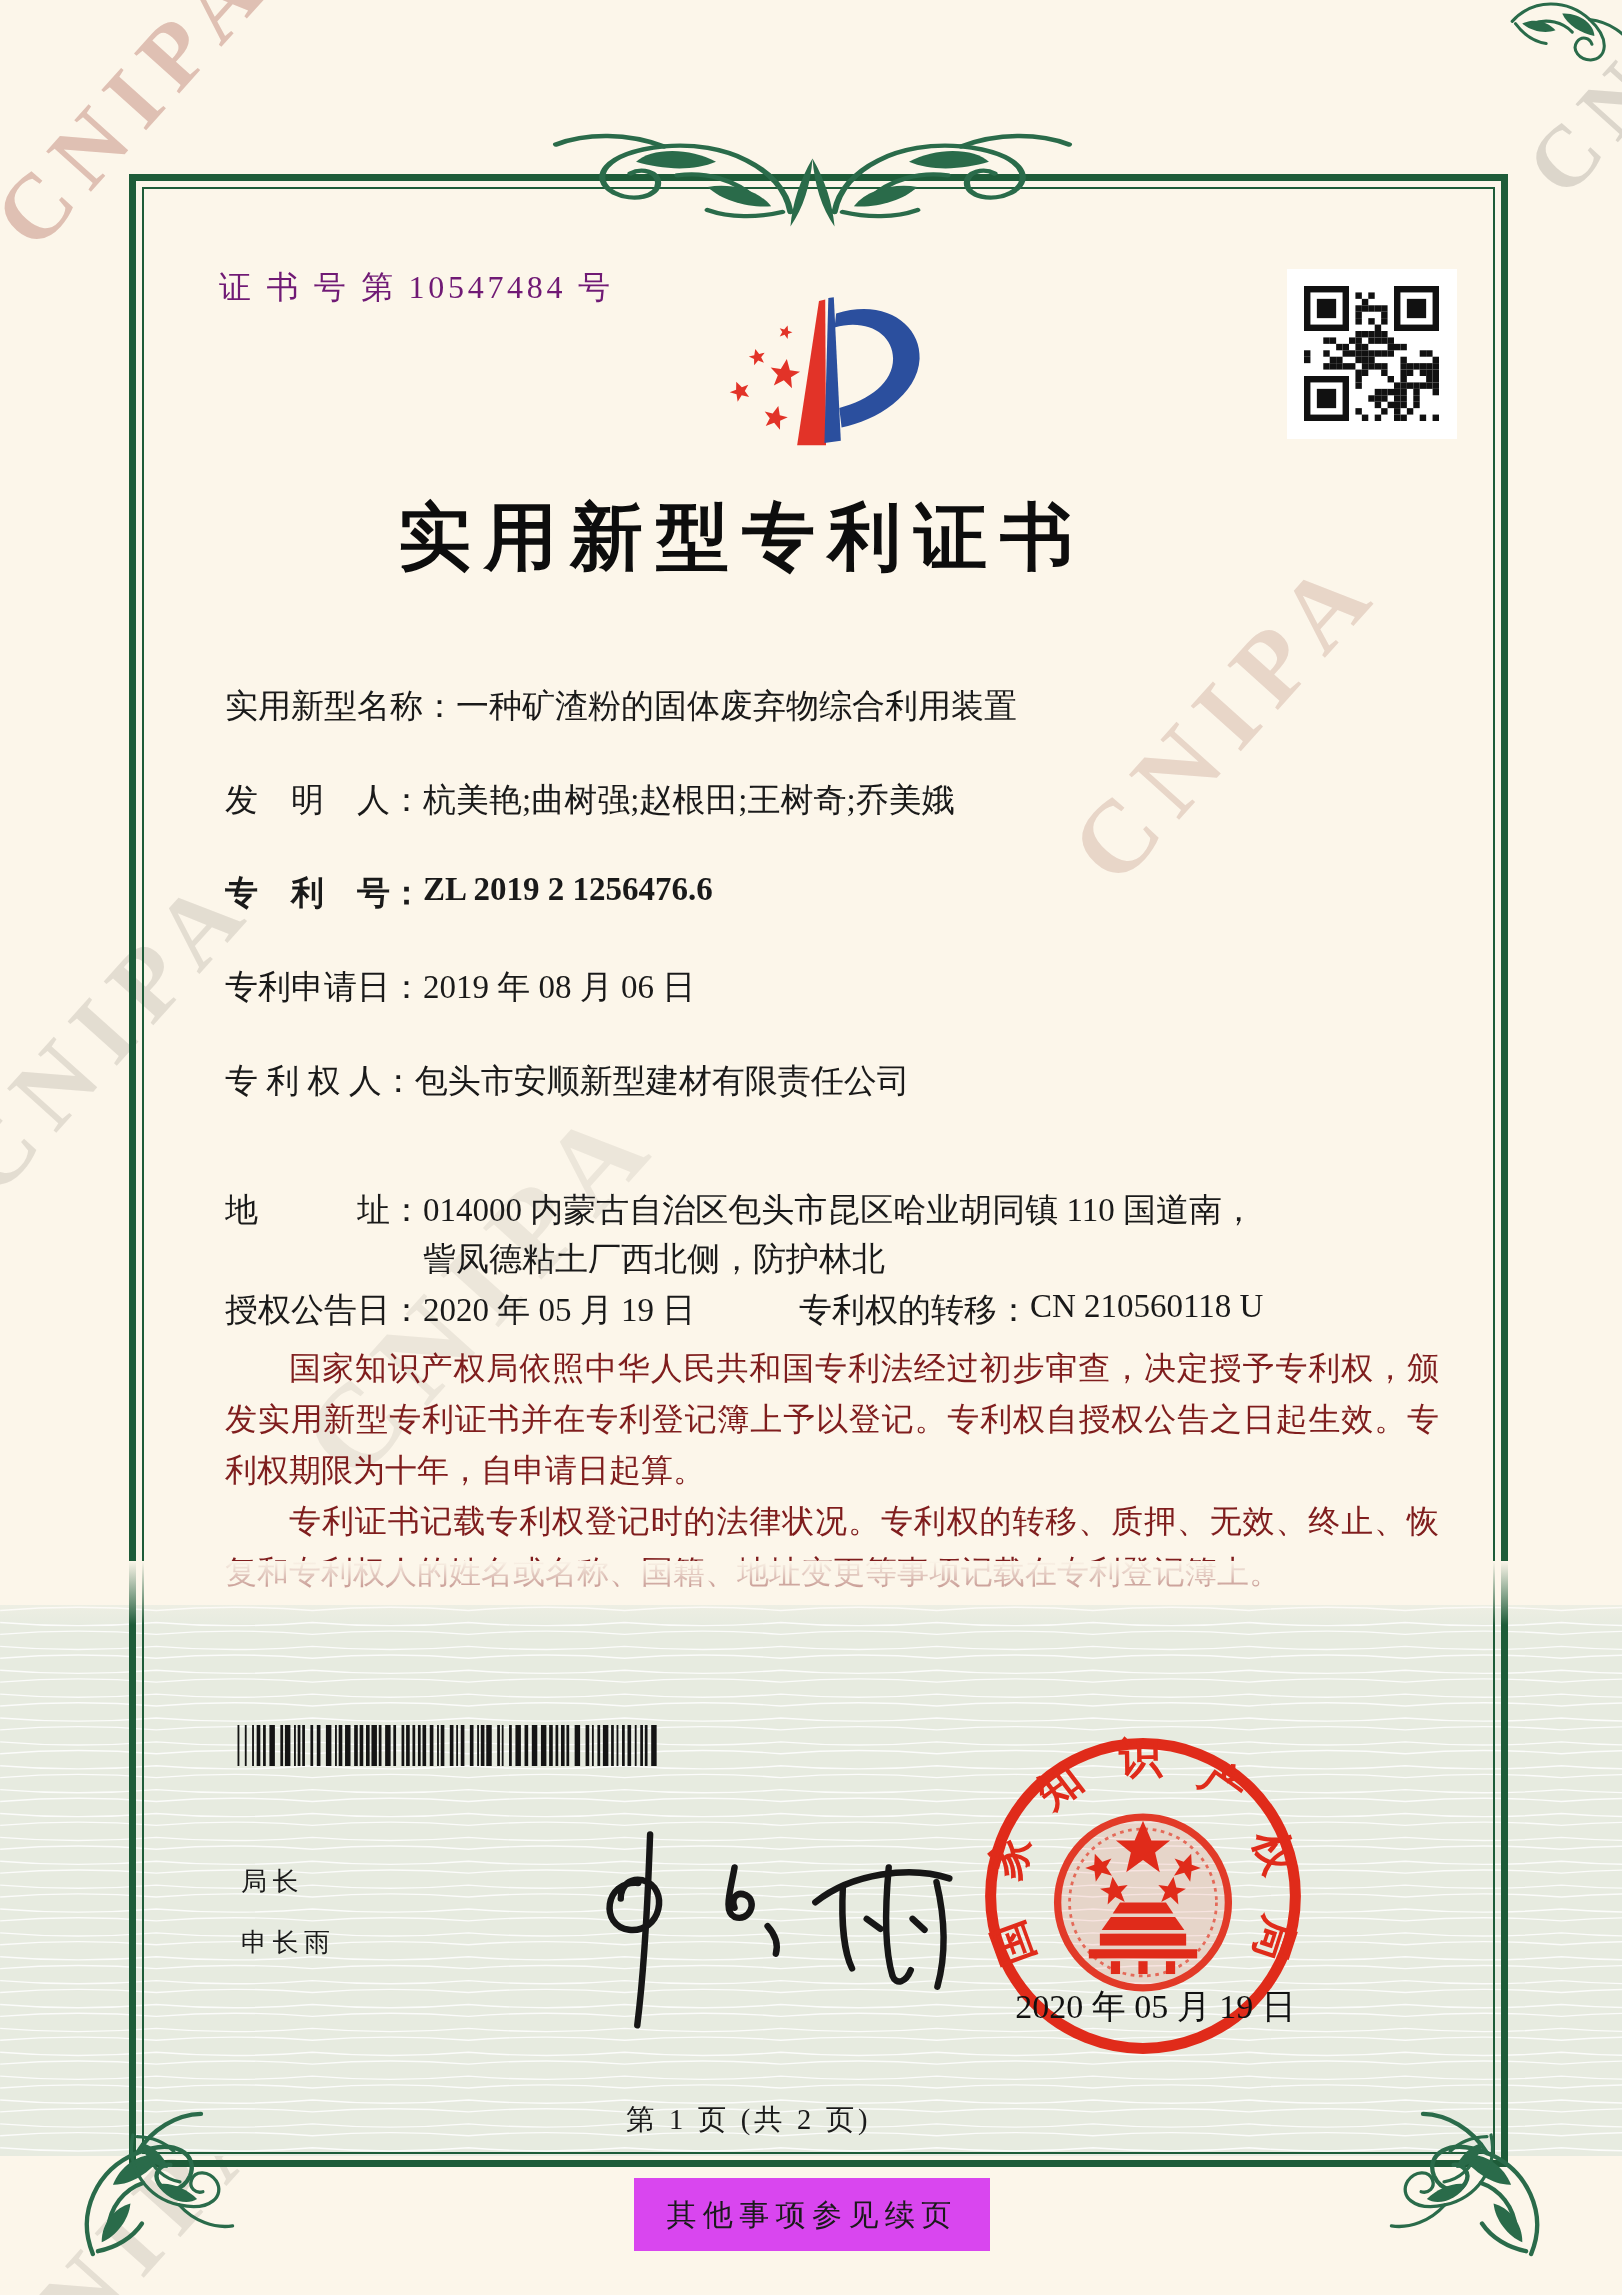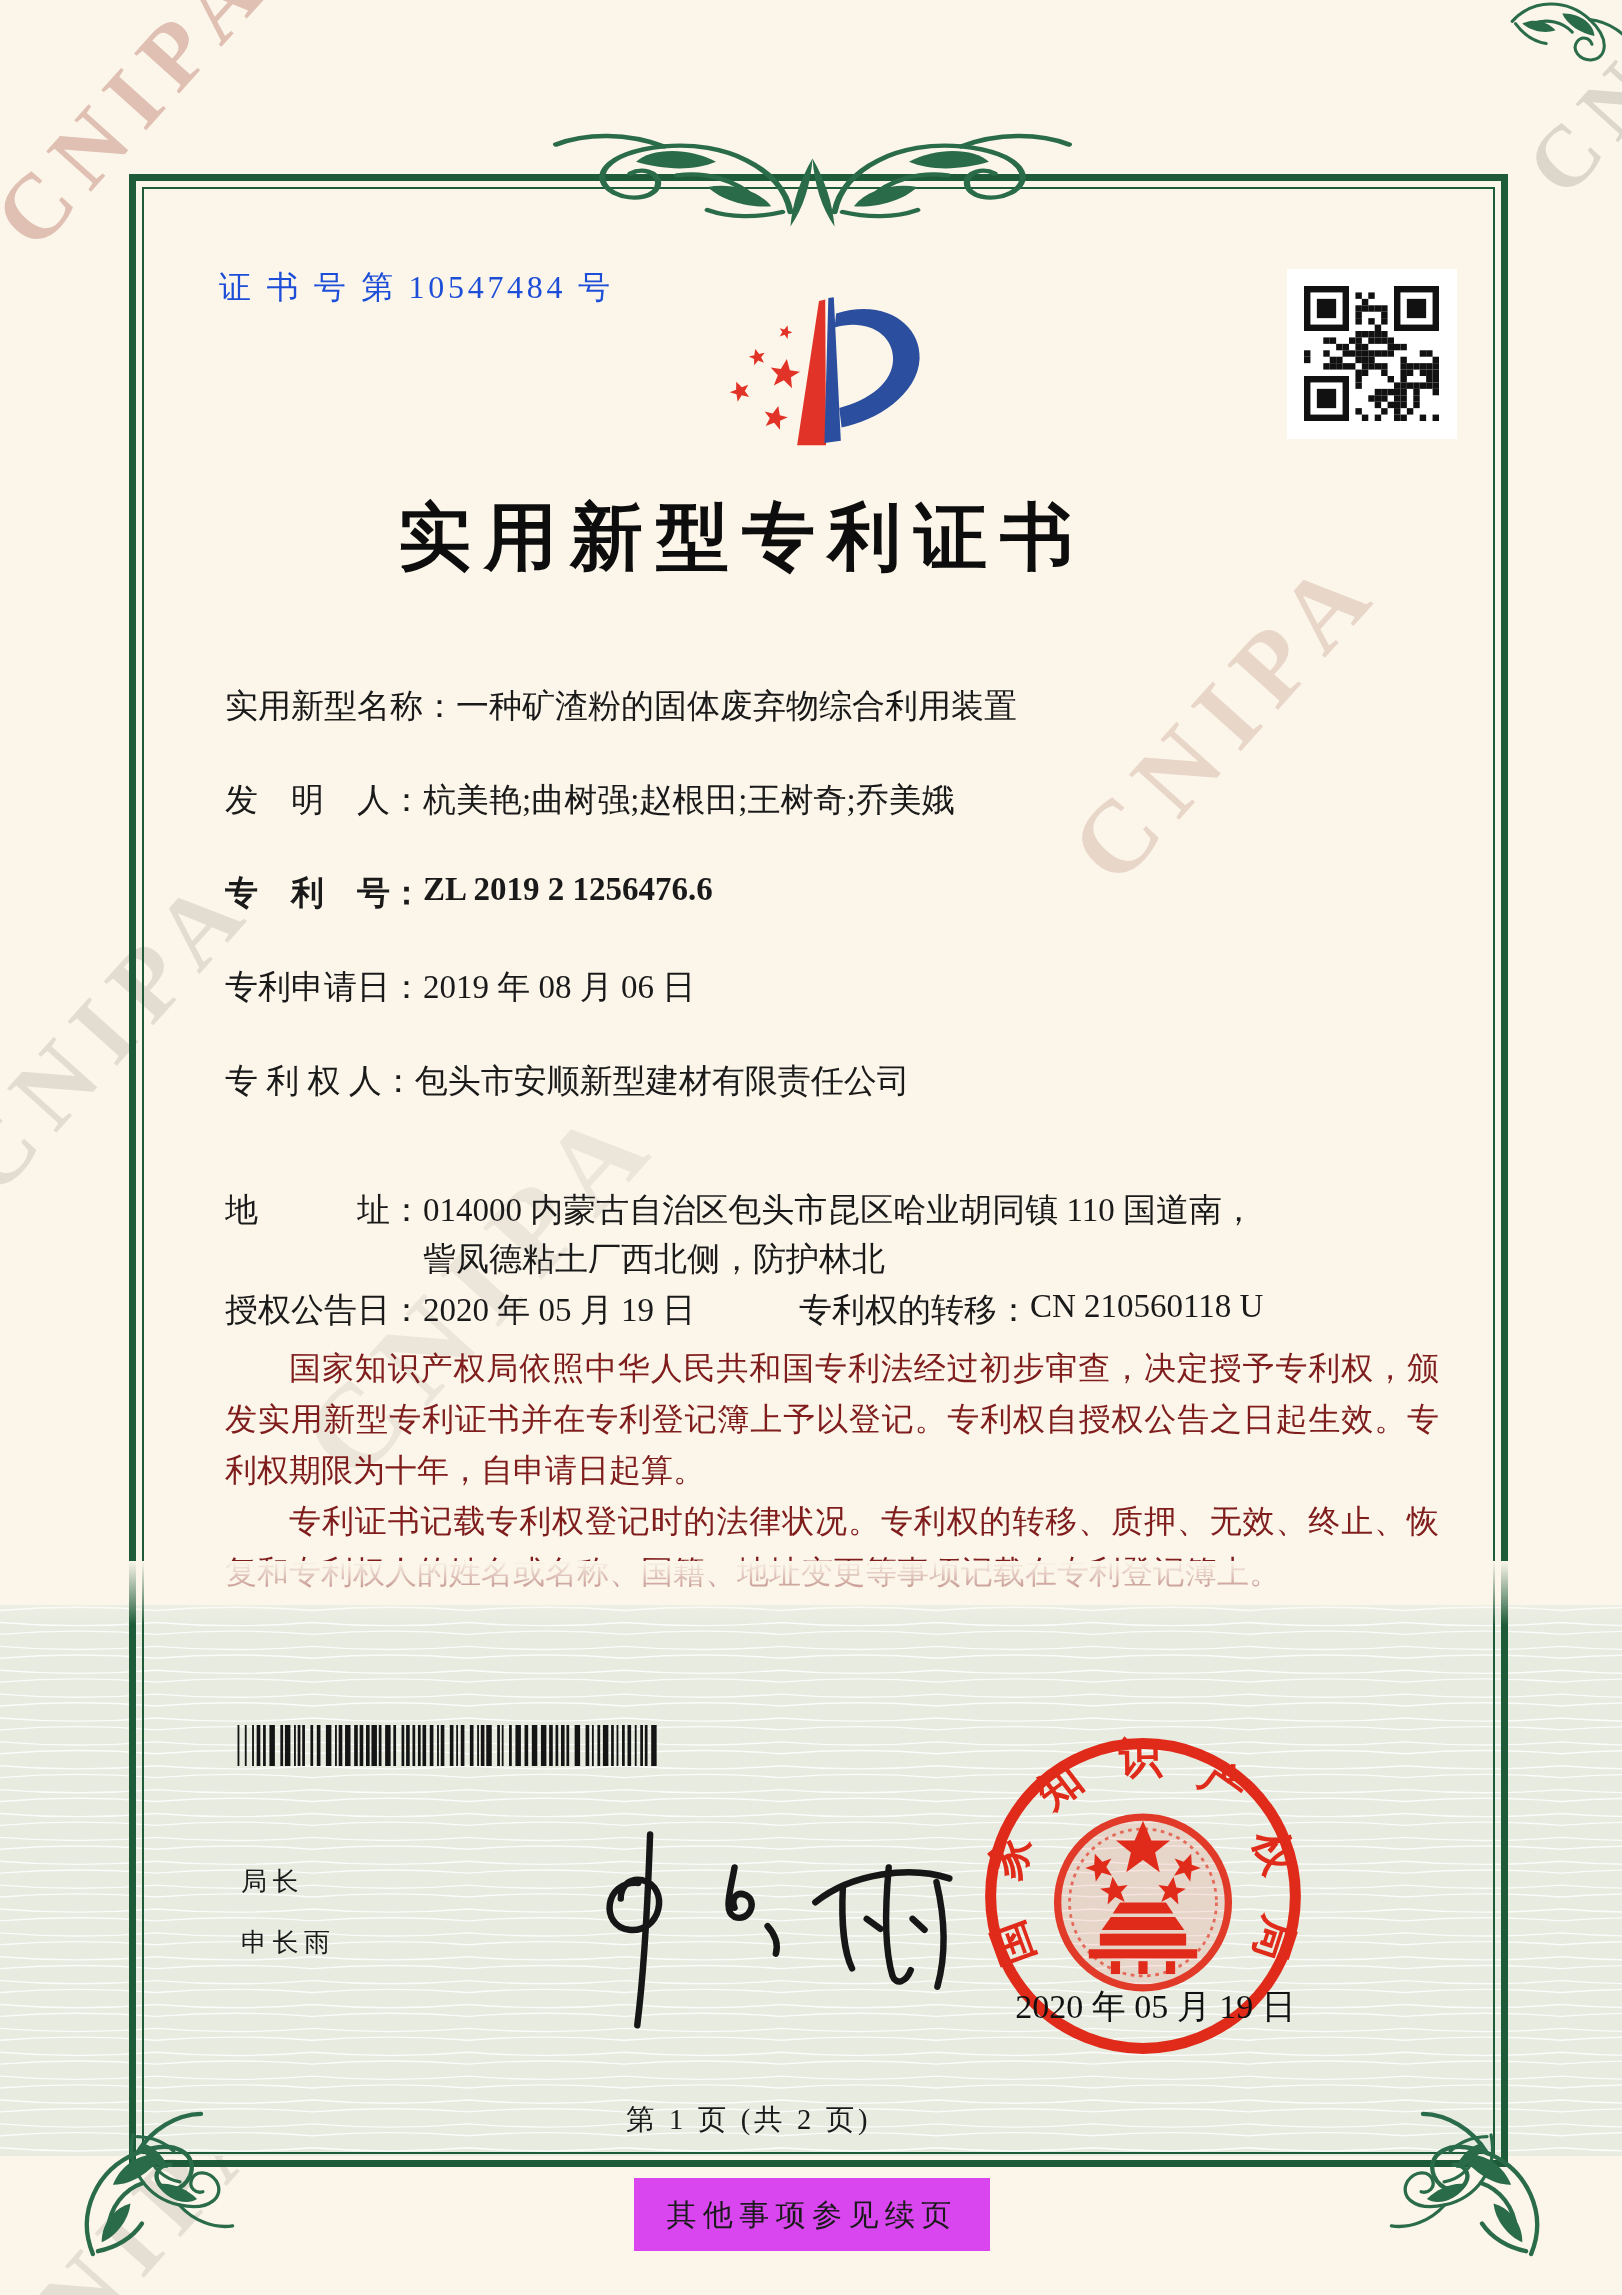--- a/index.html
+++ b/index.html
@@ -7,21 +7,21 @@
         font-family:"Liberation Serif",serif;color:#1a1a1a;}
   
   .wm{position:absolute;font-family:"Liberation Serif",serif;font-weight:bold;
       letter-spacing:.16em;transform:rotate(-48deg);transform-origin:left top;
       pointer-events:none;white-space:nowrap;}
   
   .border-outer{position:absolute;left:129px;top:174px;width:1379px;height:1993px;
       border:7.3px solid #1e5c39;box-sizing:border-box;}
   .border-inner{position:absolute;left:142px;top:187px;width:1353px;height:1967px;
       border:2.8px solid #1e5c39;box-sizing:border-box;}
-  .cert-no{position:absolute;left:219px;top:266px;font-size:32px;letter-spacing:3.7px;color:#1d4ed8;}
+  .cert-no{position:absolute;left:219px;top:266px;font-size:32px;letter-spacing:3.7px;color:#701a75;}
   .qr-box{position:absolute;left:1287px;top:269px;width:170px;height:170px;background:#fff;}
   .qr-box svg{position:absolute;left:17.4px;top:17.4px;}
   .title{position:absolute;left:0;top:489px;width:1484px;text-align:center;
       font-size:73px;font-weight:bold;letter-spacing:13px;color:#0d0d0d;}
   .row{position:absolute;left:225px;font-size:33px;white-space:nowrap;}
   .lbl{white-space:pre;}
   .val{white-space:pre-line;display:inline-block;vertical-align:top;}
   .body-text{position:absolute;left:225px;top:1343px;width:1214px;font-size:32px;
       line-height:51px;text-align:justify;color:#7f1d1d;}
   .body-text p{margin:0;text-indent:2em;}

